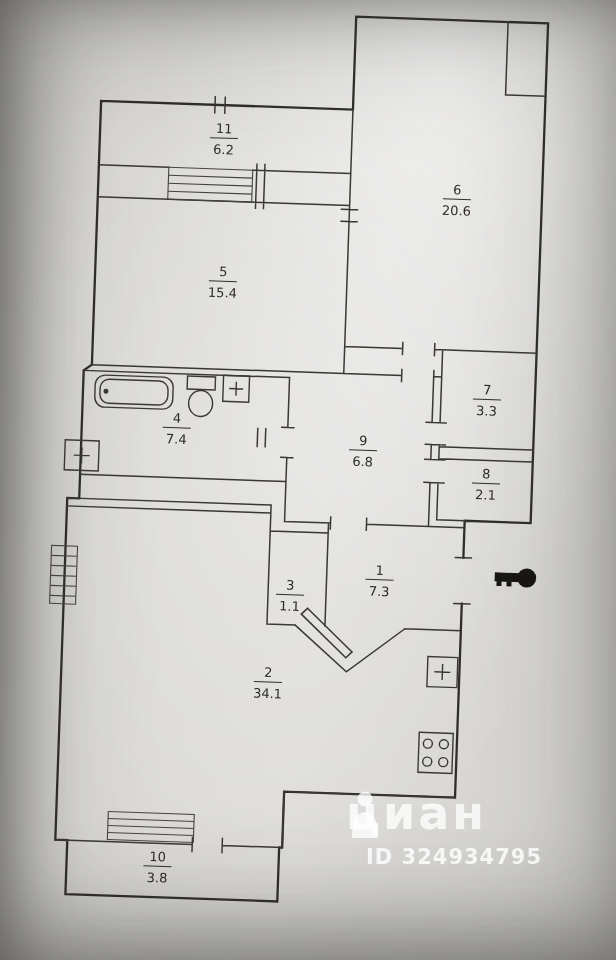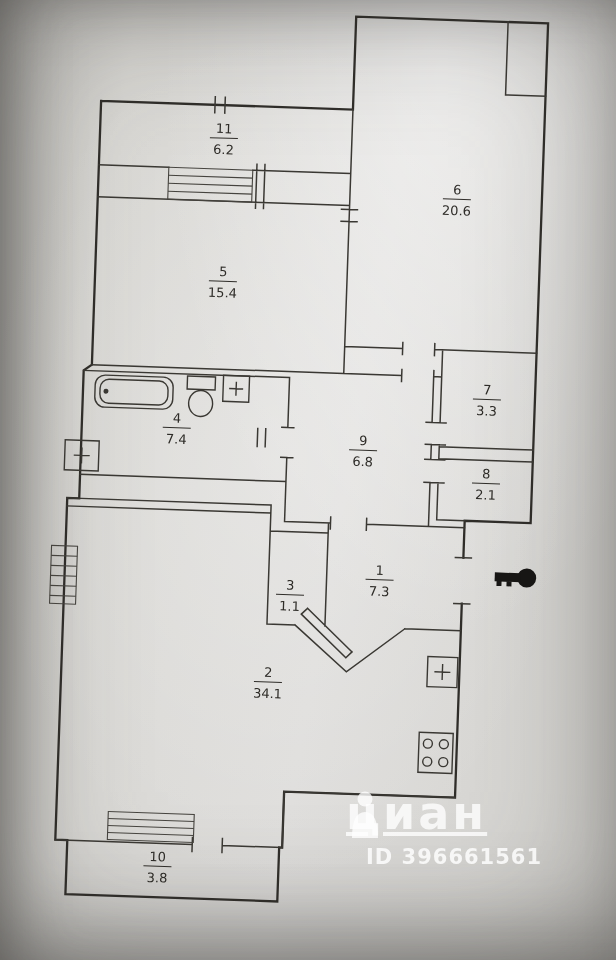--- a/index.html
+++ b/index.html
@@ -34,21 +34,20 @@
   
   .wm-logo{
     position:absolute;left:346px;top:790px;
     display:flex;align-items:center;gap:6px;
     color:rgba(255,255,255,0.78);
     pointer-events:none;
   }
   .wm-brand{
     font-size:46px;font-weight:bold;letter-spacing:3px;line-height:1;
     font-family:"DejaVu Sans",sans-serif;
-    text-decoration:underline;
   }
   .wm-id{
     position:absolute;left:366px;top:845px;
     font-size:21px;font-weight:bold;letter-spacing:1px;
     color:rgba(255,255,255,0.82);
     font-family:"DejaVu Sans",sans-serif;
     pointer-events:none;
   }
 </style>
 </head>
@@ -203,15 +202,15 @@
     </g>
   </svg>
 
   <div class="wm-logo">
     <svg width="38" height="48" viewBox="0 0 38 48">
       <circle cx="19" cy="9" r="7.5" fill="rgba(255,255,255,0.78)"></circle>
       <path d="M6,48 Q6,22 19,22 Q32,22 32,48 Z" fill="rgba(255,255,255,0.78)"></path>
     </svg>
     <span class="wm-brand">циан</span>
   </div>
-  <div class="wm-id">ID 396661561</div>
+  <div class="wm-id">ID 324934795</div>
 
 </div>
 
 </body></html>

